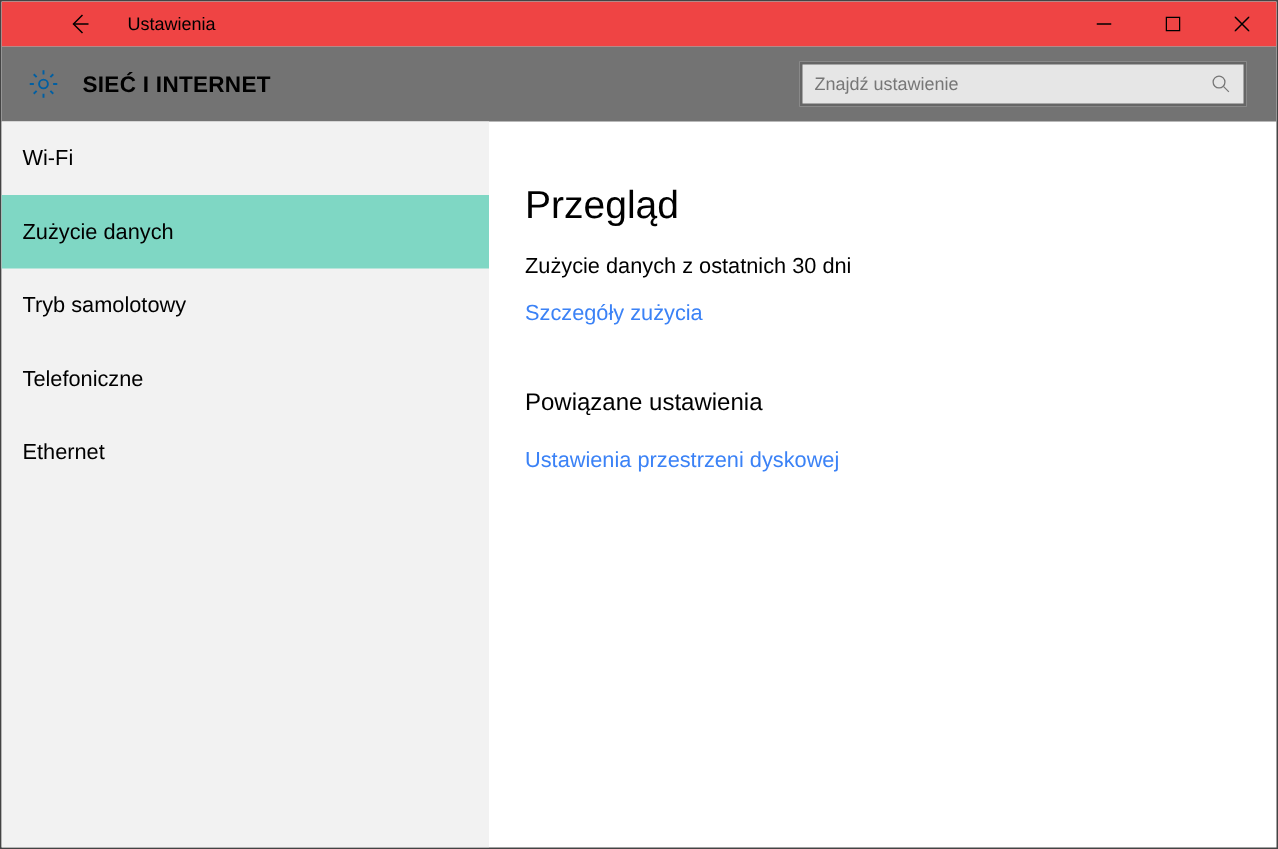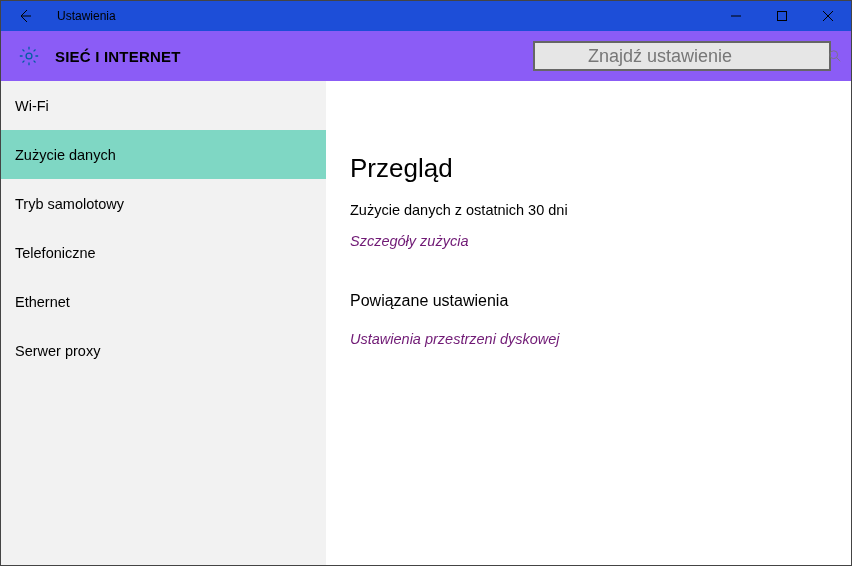--- a/index.html
+++ b/index.html
@@ -1,53 +1,53 @@
 <!DOCTYPE html>
 <html><head>
 <meta charset="utf-8">
 <style>
   * { box-sizing: border-box; margin: 0; padding: 0; font-family: "Segoe UI", Tahoma, sans-serif; }
   body { width: 852px; height: 566px; border: 1px solid #444; background: #fff; overflow: hidden; }
   
-  .titlebar { height: 30px; background: #1d4ed8; display: flex; align-items: center; }
+  .titlebar { height: 30px; background: #ef4444; display: flex; align-items: center; padding-left: 28px; }
   .titlebar .back { width: 48px; height: 30px; display:flex; align-items:center; justify-content:center; }
   .titlebar .title { font-size: 12px; color: #000; margin-left: 8px; }
   .titlebar .spacer { flex: 1; }
   .titlebar .winbtn { width: 46px; height: 30px; display:flex; align-items:center; justify-content:center; }
   .titlebar .winbtn svg { display:block; }
   
-  .header { height: 50px; background: #8b5cf6; display:flex; align-items:center; padding: 0 20px 0 16px; }
+  .header { height: 50px; background: #737373; display:flex; align-items:center; padding: 0 20px 0 16px; }
   .header .gear { width: 24px; height:24px; display:flex; align-items:center; justify-content:center; margin-right: 14px; }
   .header .section-title { font-size: 15px; font-weight: 600; letter-spacing: .2px; }
   .header .spacer { flex:1; }
   .header .search { width: 298px; height: 30px; border: 2px solid #666; display:flex; align-items:center; background:#e6e6e6; }
-  .header .search input { flex:1; border:none; background:transparent; font-size:18px; padding: 0 8px; color:#777; outline:none;margin-left:45px; }
+  .header .search input { flex:1; border:none; background:transparent; font-size:12px; padding: 0 8px; color:#777; outline:none; }
   .header .search input::placeholder { color:#777; }
   .header .search .sicon { width: 30px; display:flex; align-items:center; justify-content:center; }
   
   .body { display:flex; height: calc(566px - 30px - 50px - 2px); }
   
   .sidebar { width: 325px; background: #f2f2f2; border-right: none; }
   .sidebar .item { height: 49px; display:flex; align-items:center; padding-left: 14px; font-size: 14.5px; color:#000; cursor: default; }
   .sidebar .item.selected { background: #7fd7c4; }
   
-  .content { flex:1; padding: 24px 24px 0 24px; margin-top: 48px; }
+  .content { flex:1; padding: 40px 24px 0 24px; }
   .content h1 { font-size: 26px; font-weight: 400; margin-bottom: 18px; }
   .content .sub { font-size: 14.5px; margin-bottom: 14px; }
   
   .chart-row { display:flex; align-items:center; gap: 24px; margin-bottom: 18px; }
   .donut { width: 106px; height: 106px; position:relative; }
   .donut svg { width:106px; height:106px; }
   .legend { font-size: 14.5px; }
   .legend .leg { display:flex; align-items:center; margin-bottom: 4px; }
   .legend .sw { width: 12px; height: 12px; margin-right: 8px; }
   .legend .sw.wifi { background: #7fd7c4; }
   .legend .sw.eth { background: #00b294; }
   
-  .link { color: #701a75; font-size: 14.5px; cursor: pointer; display:inline-block;font-style:italic; }
+  .link { color: #3b82f6; font-size: 14.5px; cursor: pointer; display:inline-block; }
   
   .content h2 { font-size: 16px; font-weight: 400; margin-top: 42px; margin-bottom: 20px; }
 </style>
 </head>
 <body>
 
 <div class="titlebar">
   <div class="back">
     <svg width="16" height="16" viewBox="0 0 16 16">
         <path d="M10 2 L4 8 L10 14" stroke="#000" stroke-width="1" fill="none"></path>
@@ -105,23 +105,20 @@
       </div>
     <div class="item">
         <span>Tryb samolotowy</span>
       </div>
     <div class="item">
         <span>Telefoniczne</span>
       </div>
     <div class="item">
         <span>Ethernet</span>
       </div>
-    <div class="item">
-        <span>Serwer proxy</span>
-      </div>
   </div>
 
   <div class="content">
     <h1>Przegląd</h1>
     <div class="sub">Zużycie danych z ostatnich 30 dni</div>
     
     
     <span class="link">Szczegóły zużycia</span>
     
     <h2>Powiązane ustawienia</h2>

